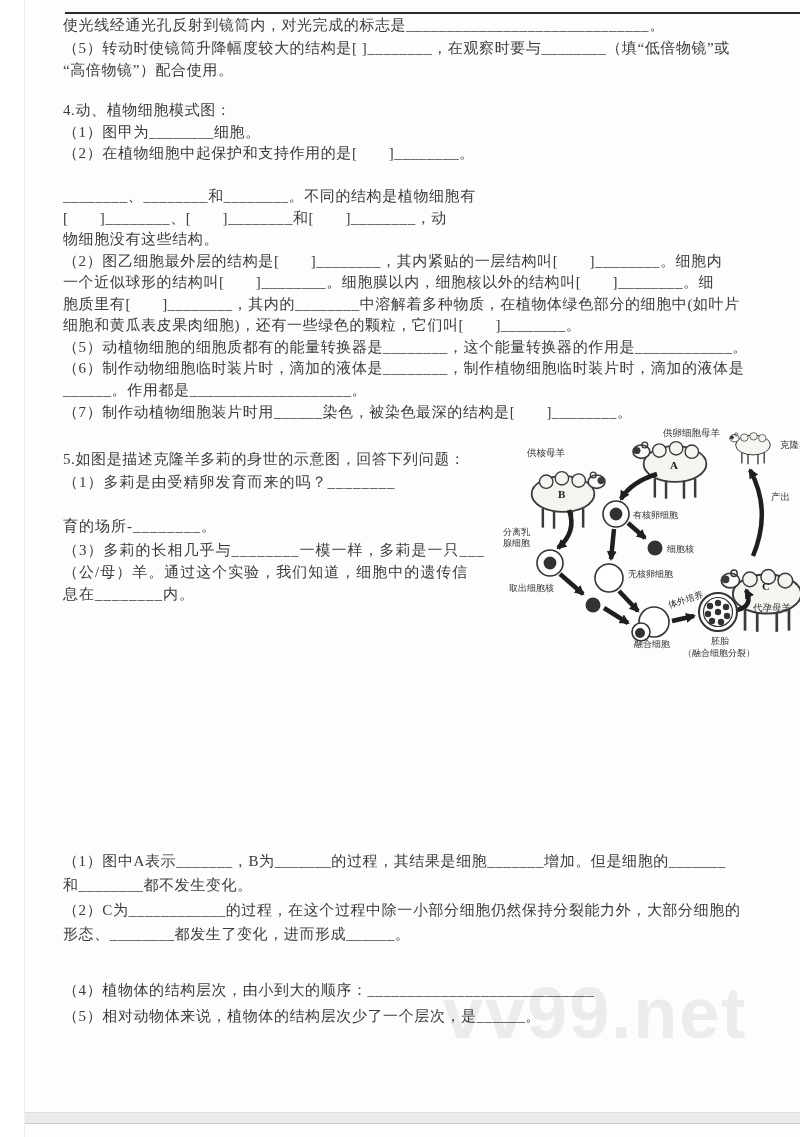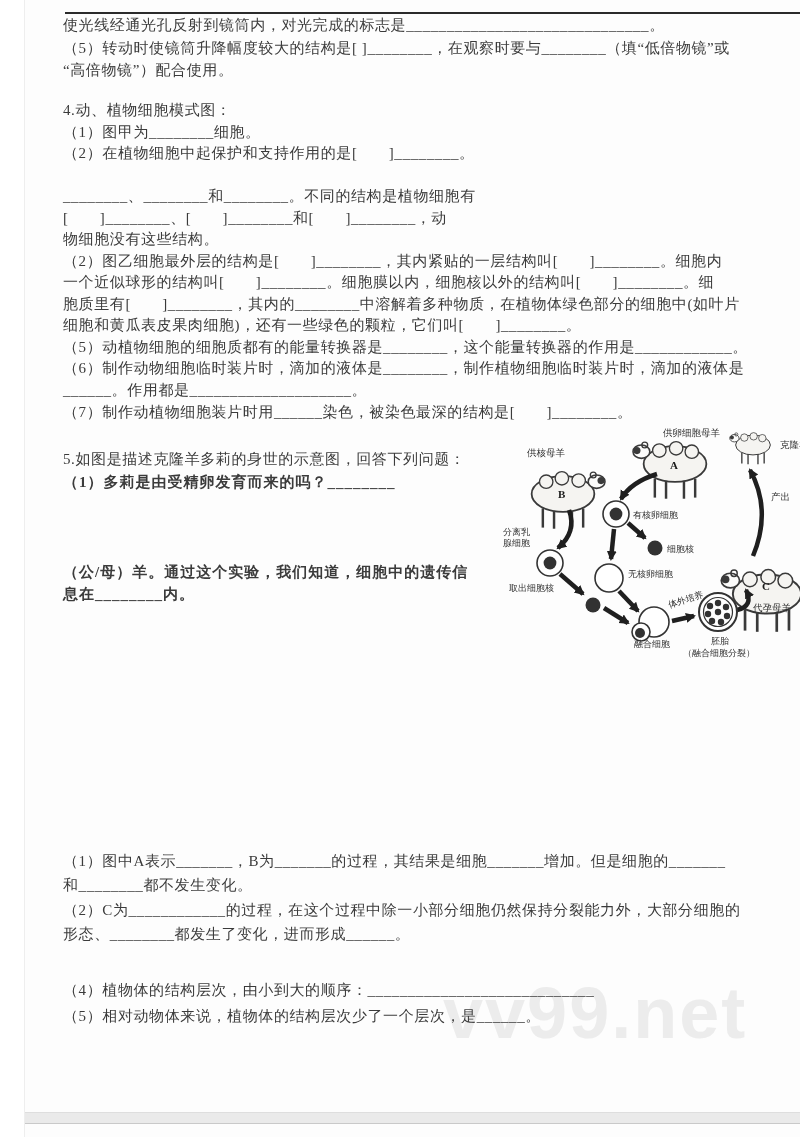--- a/index.html
+++ b/index.html
@@ -2,21 +2,21 @@
 <html><head>
 <meta charset="utf-8">
 <style>
   html,body{margin:0;padding:0;background:#fff;}
   #page{position:relative;width:800px;height:1137px;background:#fdfdfd;overflow:hidden;
         font-family:"Liberation Serif","DejaVu Serif",serif;color:#3b3b3b;
         border-left:1px solid #eee;border-right:1px solid #e2e2e2;box-sizing:border-box;margin-left:24px;}
   .rule-top{position:absolute;left:40px;top:12px;width:757px;height:2px;background:#2b2b2b;}
   .ln{position:absolute;left:38px;width:752px;font-size:15px;letter-spacing:0.6px;
       white-space:nowrap;z-index:2;}
-  .q5ln{width:435px;letter-spacing:1px;font-weight:bold;}
+  .q5ln{width:435px;letter-spacing:1px;}
   .sep{position:absolute;left:0;top:1112px;width:800px;height:10px;background:#eaeaea;
        border-top:1px solid #dedede;border-bottom:1px solid #c9c9c9;}
   .watermark{position:absolute;left:418px;top:972px;font-size:72px;font-weight:bold;
              font-family:"Liberation Sans","DejaVu Sans",sans-serif;color:#ececec;
              letter-spacing:2px;z-index:1;user-select:none;}
   #diagram{position:absolute;left:466px;top:418px;width:332px;height:250px;z-index:2;}
   #diagram text{font-size:9px;fill:#2e2e2e;letter-spacing:0;}
   #diagram text.big{font-size:9.5px;}
   #diagram text.letter{font-size:11px;font-weight:bold;fill:#1a1a1a;}
   .cellline{stroke:#333;fill:#fff;}
@@ -44,20 +44,22 @@
   <div class="ln" style="top:273px">一个近似球形的结构叫[　　]________。细胞膜以内，细胞核以外的结构叫[　　]________。细</div>
   <div class="ln" style="top:295px">胞质里有[　　]________，其内的________中溶解着多种物质，在植物体绿色部分的细胞中(如叶片</div>
   <div class="ln" style="top:316px">细胞和黄瓜表皮果肉细胞)，还有一些绿色的颗粒，它们叫[　　]________。</div>
   <div class="ln" style="top:338px">（5）动植物细胞的细胞质都有的能量转换器是________，这个能量转换器的作用是____________。</div>
   <div class="ln" style="top:359px">（6）制作动物细胞临时装片时，滴加的液体是________，制作植物细胞临时装片时，滴加的液体是</div>
   <div class="ln" style="top:381px">______。作用都是____________________。</div>
   <div class="ln" style="top:403px">（7）制作动植物细胞装片时用______染色，被染色最深的结构是[　　]________。</div>
 
   <div class="ln" style="top:450px">5.如图是描述克隆羊多莉的身世的示意图，回答下列问题：</div>
   <div class="ln q5ln" style="top:473px">（1）多莉是由受精卵发育而来的吗？________</div>
+  <div class="ln q5ln" style="top:517px">育的场所-________。</div>
+  <div class="ln q5ln" style="top:541px">（3）多莉的长相几乎与________一模一样，多莉是一只___</div>
   <div class="ln q5ln" style="top:563px">（公/母）羊。通过这个实验，我们知道，细胞中的遗传信</div>
   <div class="ln q5ln" style="top:585px">息在________内。</div>
 
   <svg id="diagram" viewBox="0 0 332 250">
     <defs>
       <marker id="ah" markerUnits="userSpaceOnUse" markerWidth="11" markerHeight="11" refX="8" refY="5" orient="auto">
         <path d="M0,0 L10,5 L0,10 z" fill="#1f1f1f"></path>
       </marker>
       <g id="sheepShape">
         <ellipse cx="0" cy="0" rx="28" ry="16" fill="#f5f4f1" stroke="#3a3a3a" stroke-width="1.6"></ellipse>

